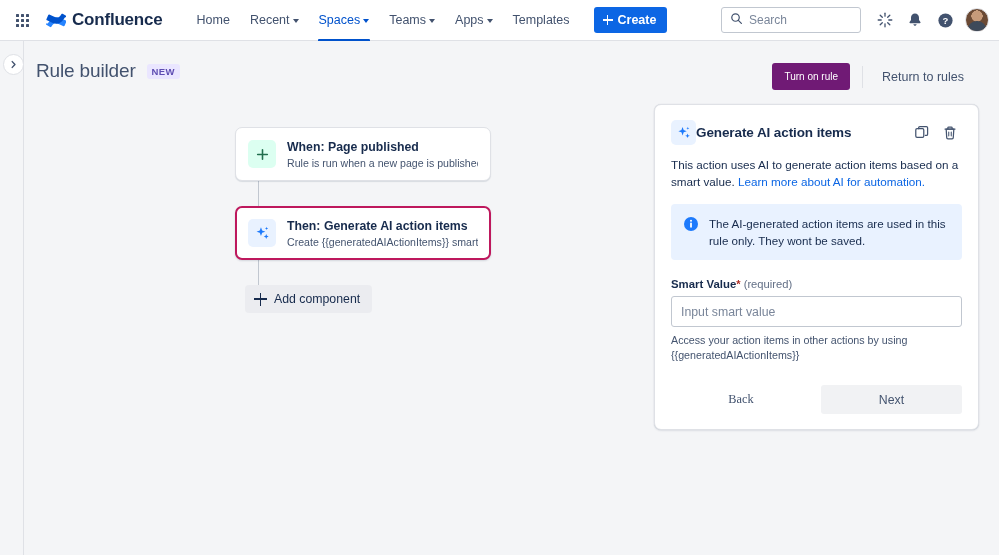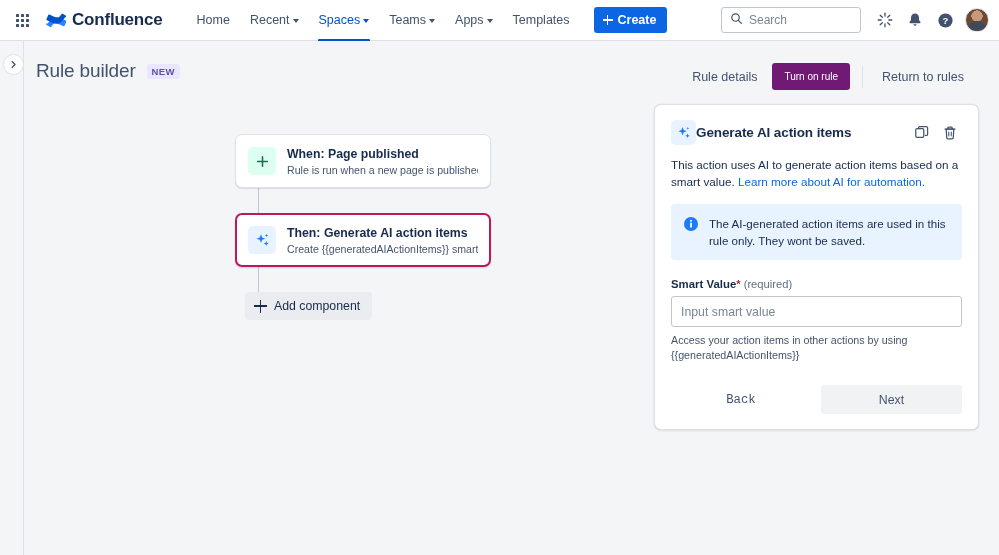--- a/index.html
+++ b/index.html
@@ -147,21 +147,21 @@
     height: 27px; padding: 0 12px; border: none; border-radius: 3px;
     background: #701a75; color: #FFFFFF;
     font-family: inherit; font-size: 10px; font-weight: 500;
     cursor: pointer; white-space: nowrap; margin: 0 4px;
   }
   .vdiv { width: 1px; height: 22px; background: #DFE1E6; margin: 0 8px; }
 
   
   .canvas { position: absolute; top: 103px; left: 24px; width: 975px; height: 452px; }
 
-  .flow { position: absolute; top: 31px; left: 211px; width: 270px; }
+  .flow { position: absolute; top: 24px; left: 211px; width: 270px; }
 
   .rule-card {
     position: relative; width: 256px; min-height: 50px;
     background: #FFFFFF; border: 1px solid #DFE1E6; border-radius: 7px;
     display: flex; align-items: center; gap: 11px;
     padding: 9px 12px; cursor: pointer;
     box-shadow: 0 1px 1px rgba(9,30,66,0.12);
   }
   .rule-card.selected {
     border: 2px solid #be185d; padding: 8px 11px;
@@ -248,21 +248,21 @@
   .text-input::placeholder { color: #7A869A; }
   .field-help {
     margin-top: 6px; font-size: 10.7px; line-height: 15px; color: #44546F;
   }
 
   .panel-footer {
     margin-top: 22px; display: flex; align-items: center; gap: 10px;
   }
   .back-btn {
     flex: 0 0 140px; height: 29px; border: none; background: transparent;
-    font-family: Liberation Mono, monospace; font-size: 12.3px; font-weight: 500; color: #42526E;
+    font-family: Liberation Serif, serif; font-size: 12.3px; font-weight: 500; color: #42526E;
     border-radius: 3px; cursor: pointer;
   }
   .next-btn {
     flex: 1; height: 29px; border: none; background: #F1F2F4;
     font-family: inherit; font-size: 12.3px; font-weight: 500; color: #44546F;
     border-radius: 3px; cursor: pointer;
   }
 </style>
 </head>
 <body>
@@ -375,21 +375,20 @@
       <path d="M3.6 1.8 6.6 5l-3 3.2" fill="none" stroke="#42526E" stroke-width="1.6" stroke-linecap="round" stroke-linejoin="round"></path>
     </svg>
   </div>
 
   <div class="page-title-row">
     <span class="page-title">Rule builder</span>
     <span class="badge-new">NEW</span>
   </div>
 
   <div class="header-actions">
-    <button class="text-btn">Rule details</button>
     <button class="primary-btn">Turn on rule</button>
     <span class="vdiv"></span>
     <button class="text-btn">Return to rules</button>
   </div>
 </div>
 
 <div class="canvas">
 
   <div class="flow">
 

